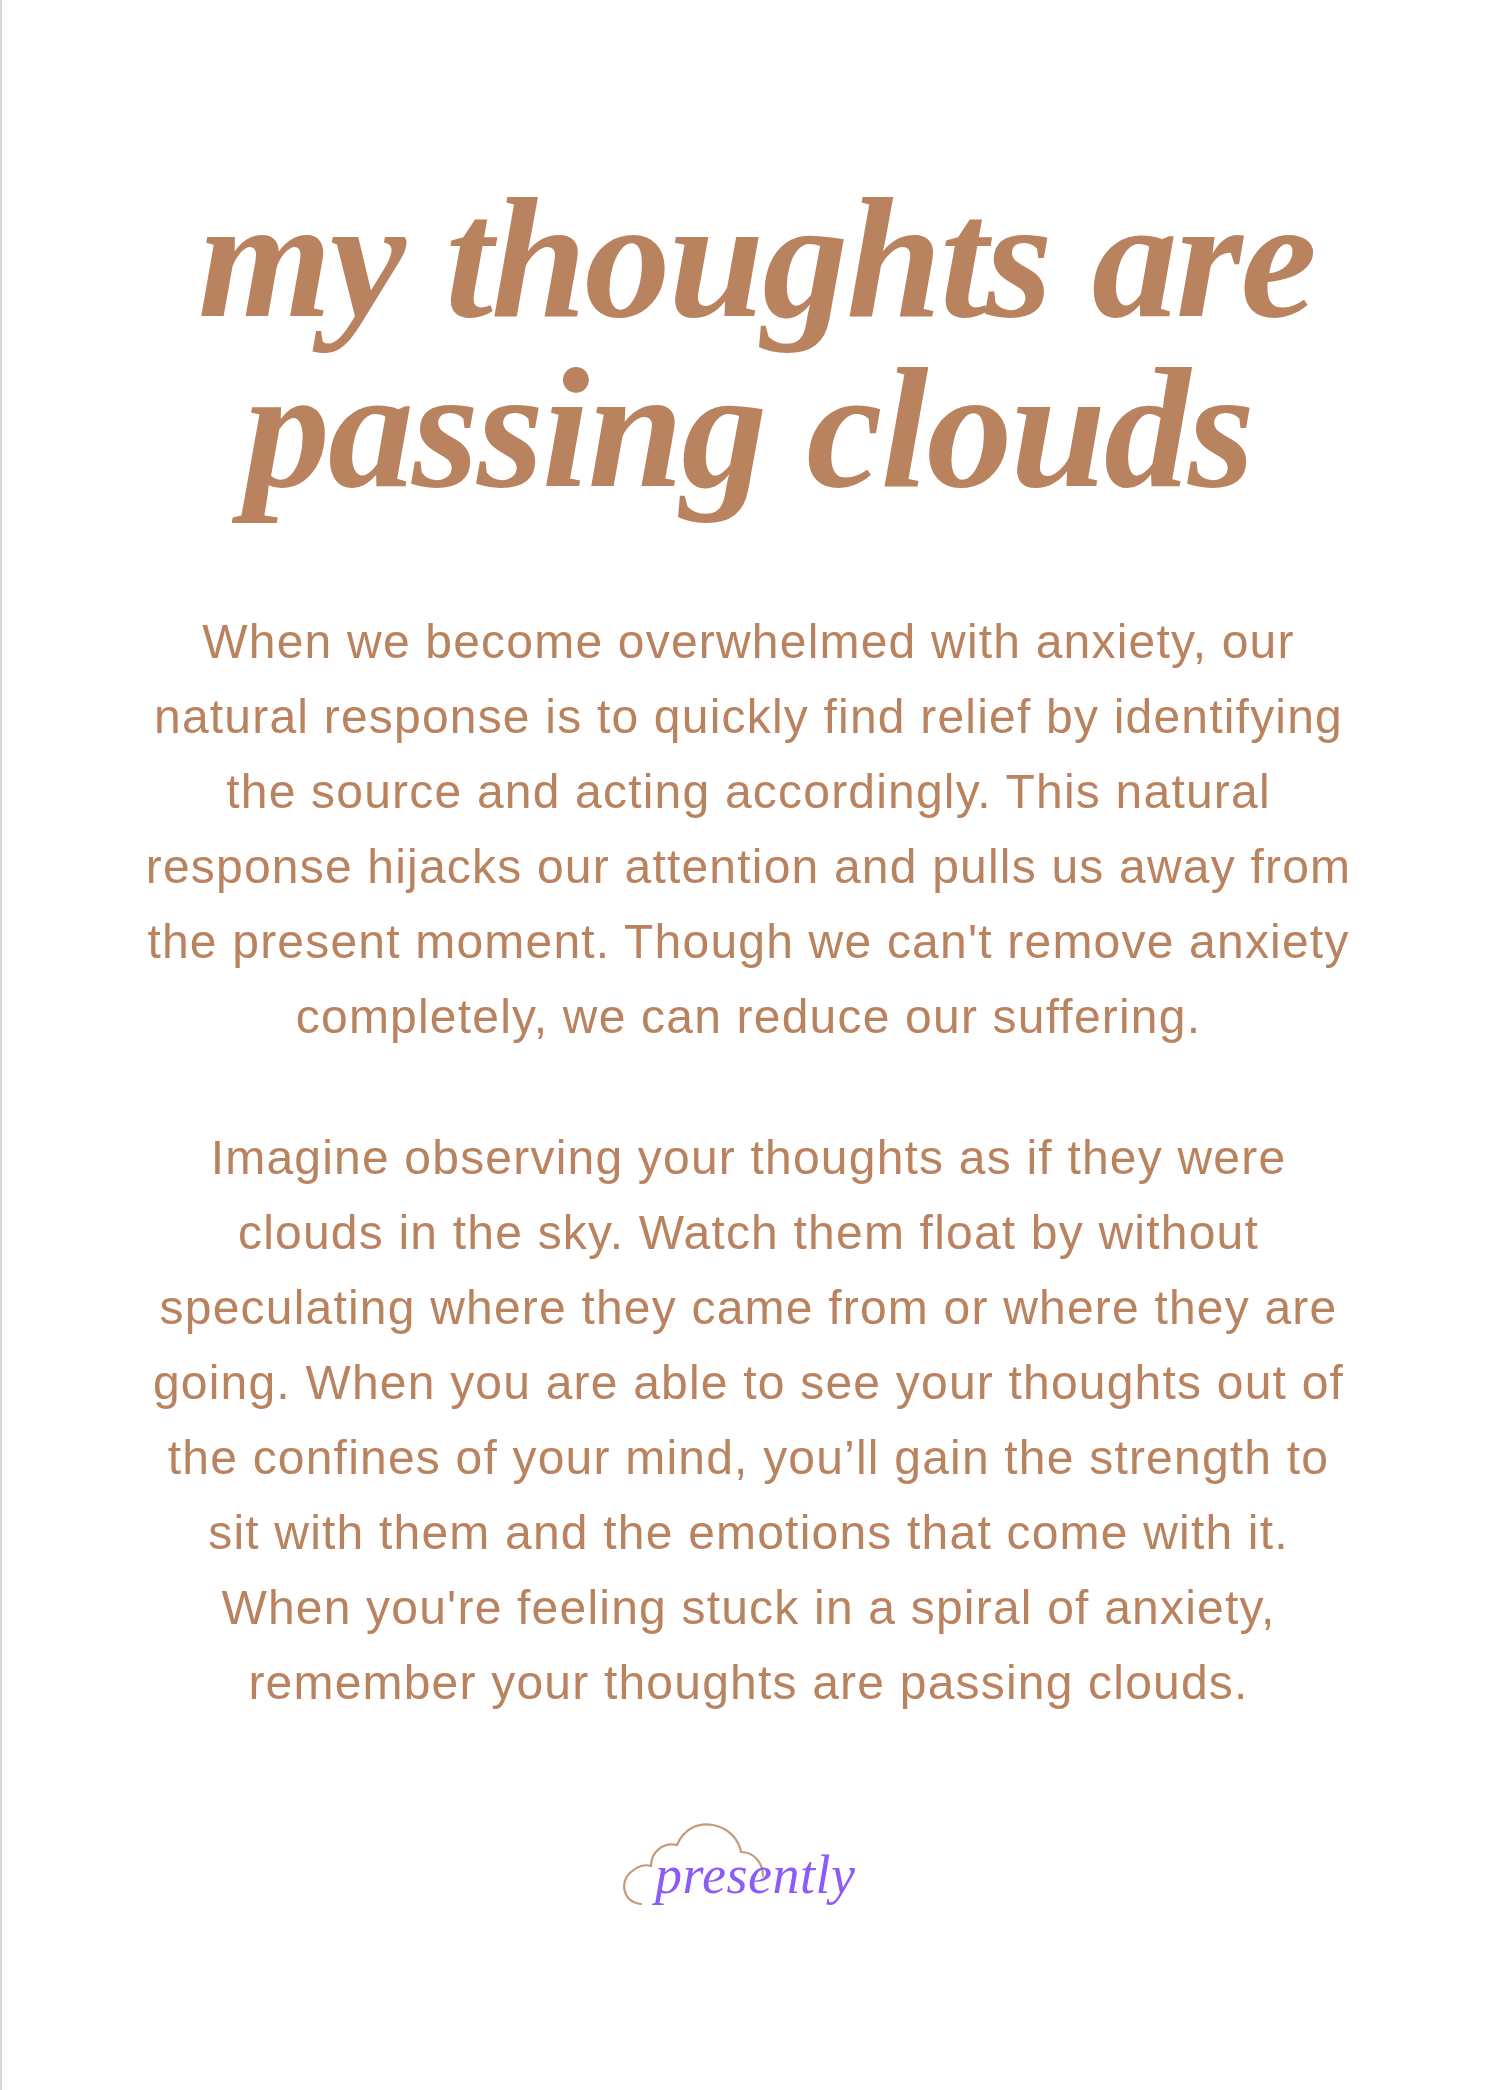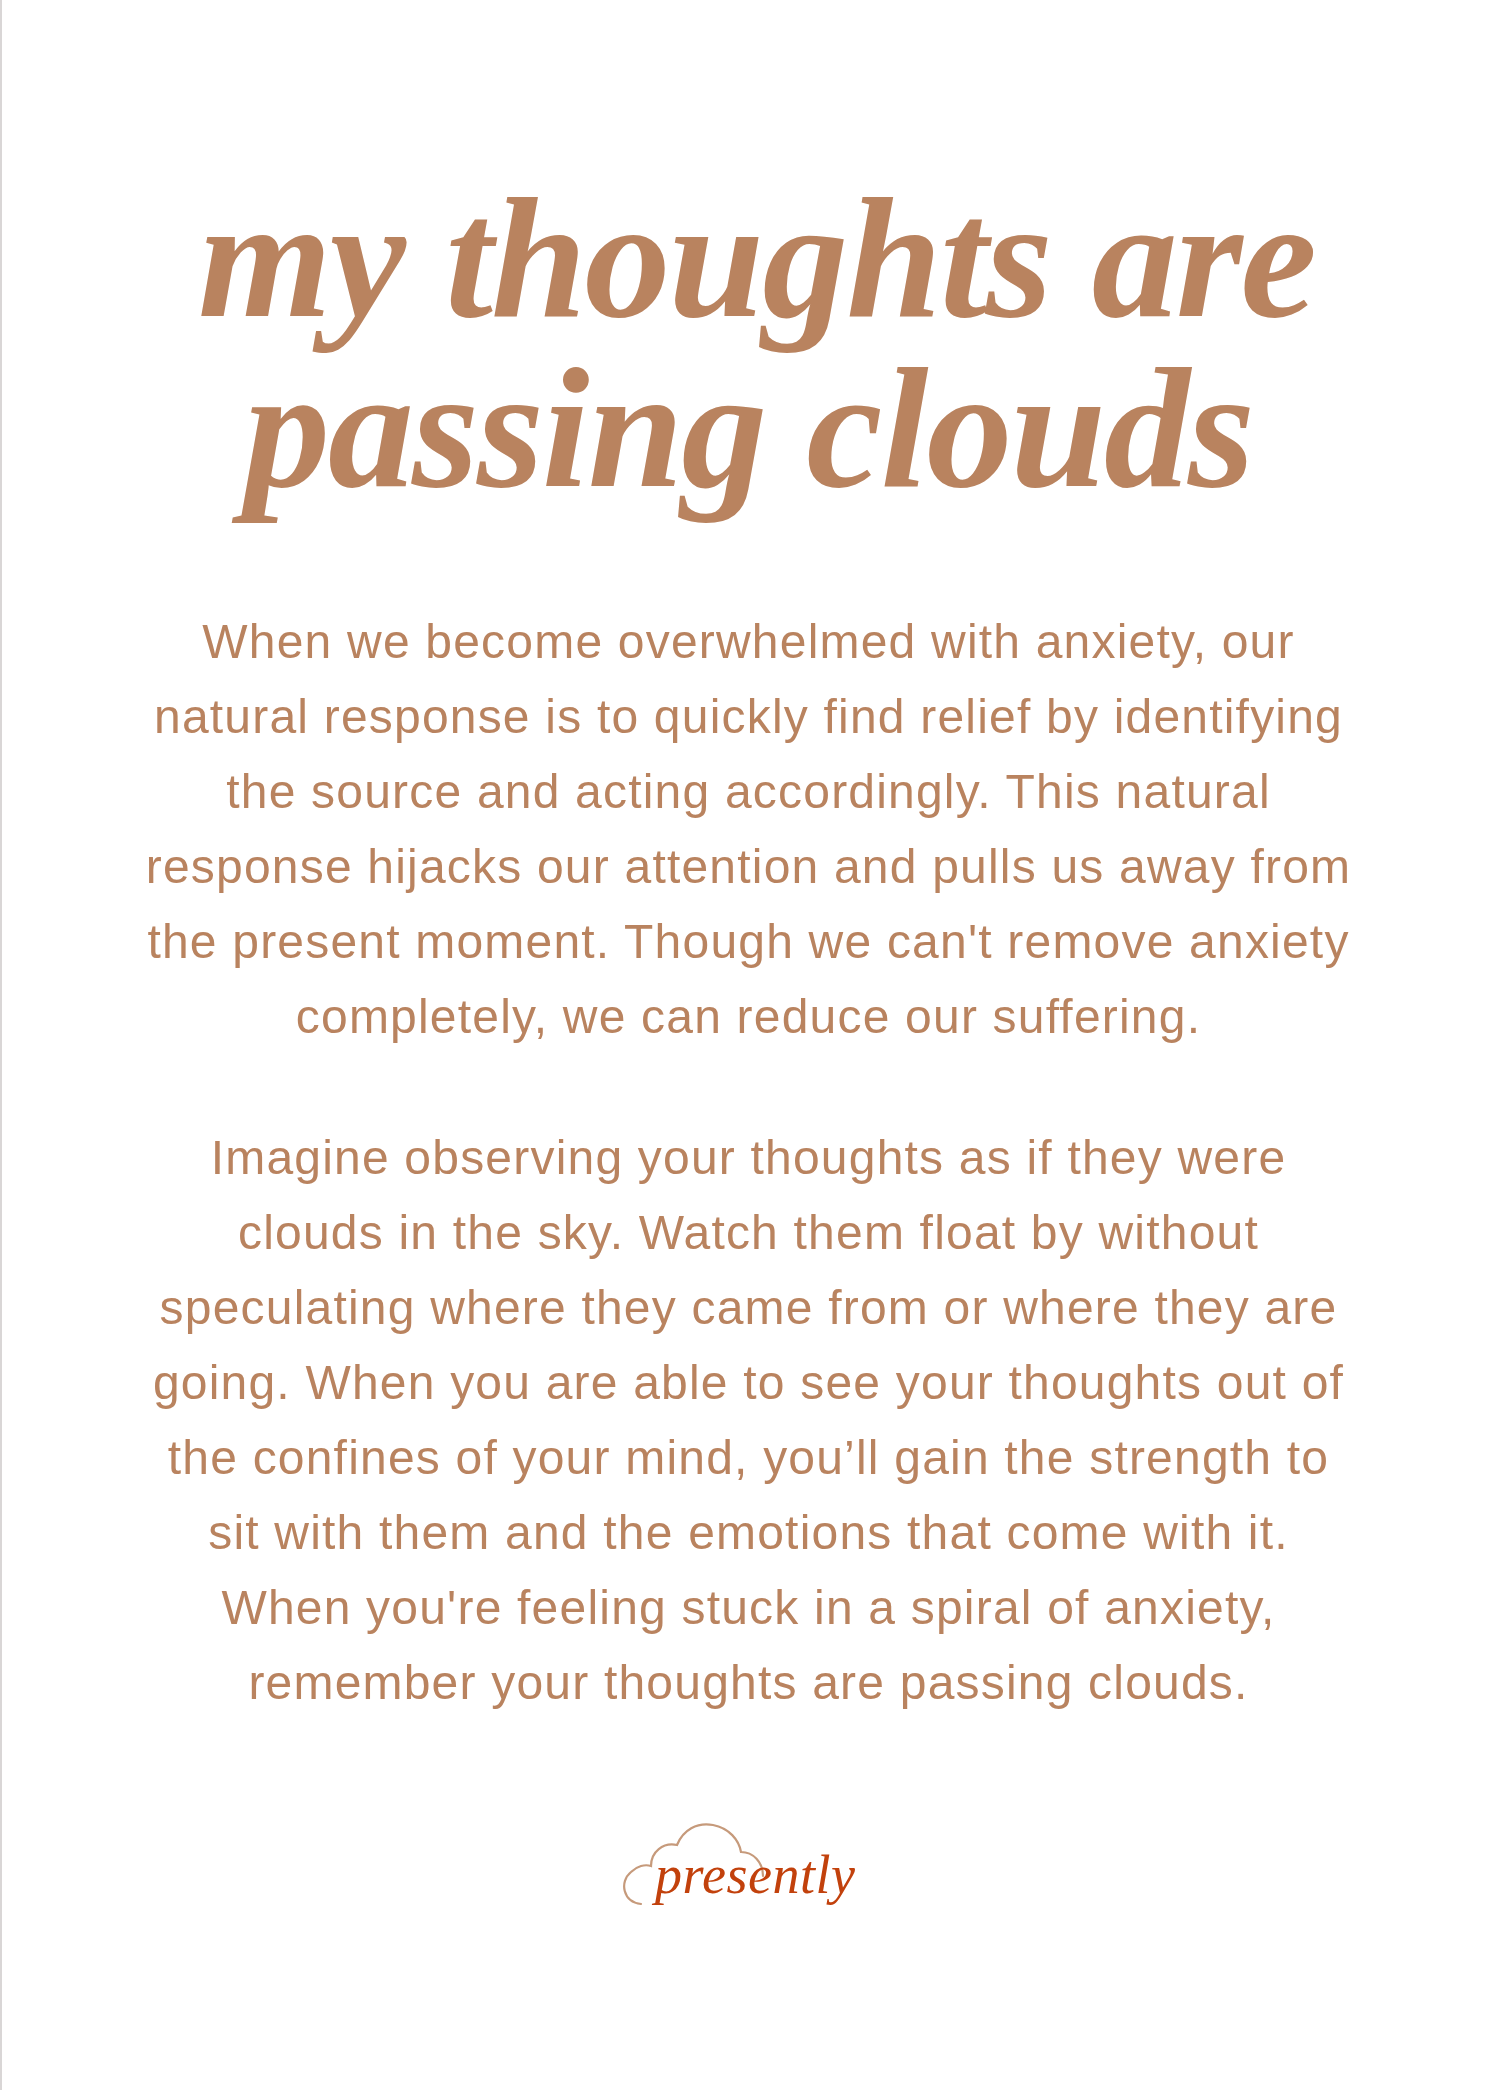--- a/index.html
+++ b/index.html
@@ -76,21 +76,21 @@
     left: 0; top: 0;
   }
   .logo-text {
     position: absolute;
     left: 38px;
     top: 36px;
     font-family: "Liberation Serif", "DejaVu Serif", serif;
     font-style: italic;
     font-size: 54px;
     line-height: 1;
-    color: #c2410c;
+    color: #8b5cf6;
     letter-spacing: 0.5px;
     white-space: nowrap;
   }
 </style>
 </head>
 <body>
 
 <div class="page">
 
   <h1 class="title">

